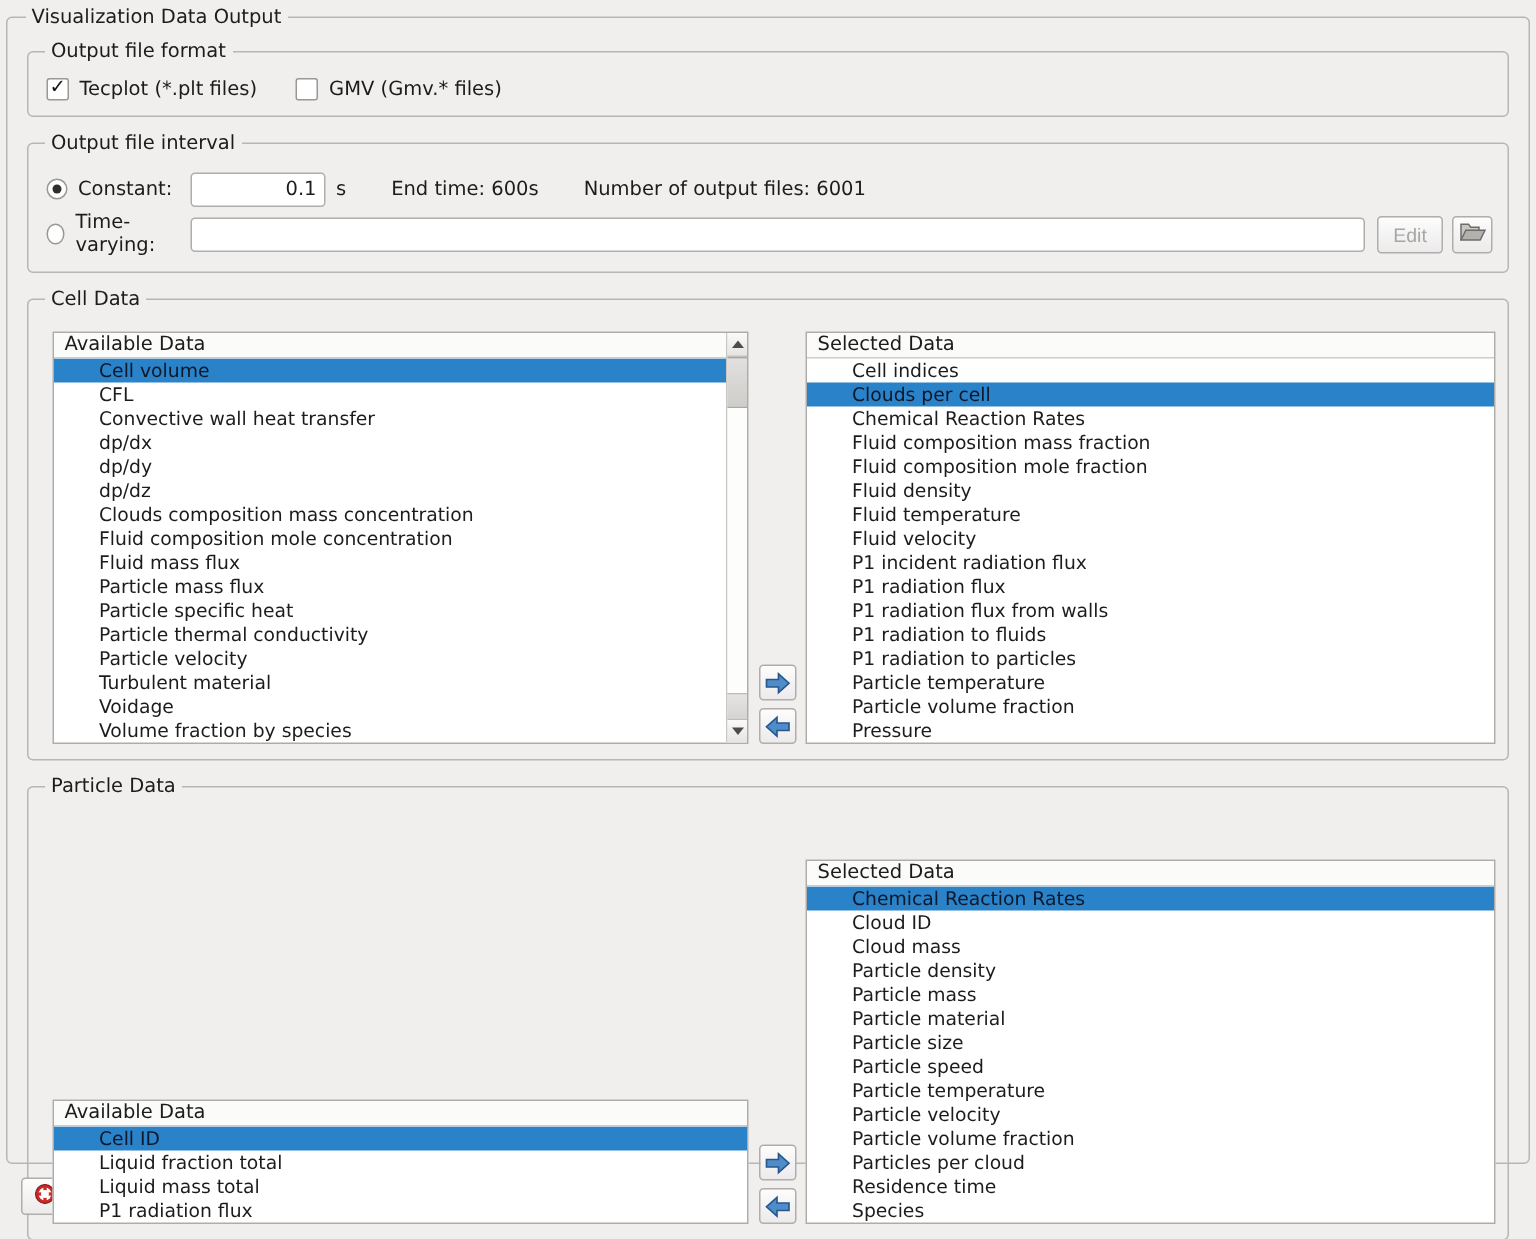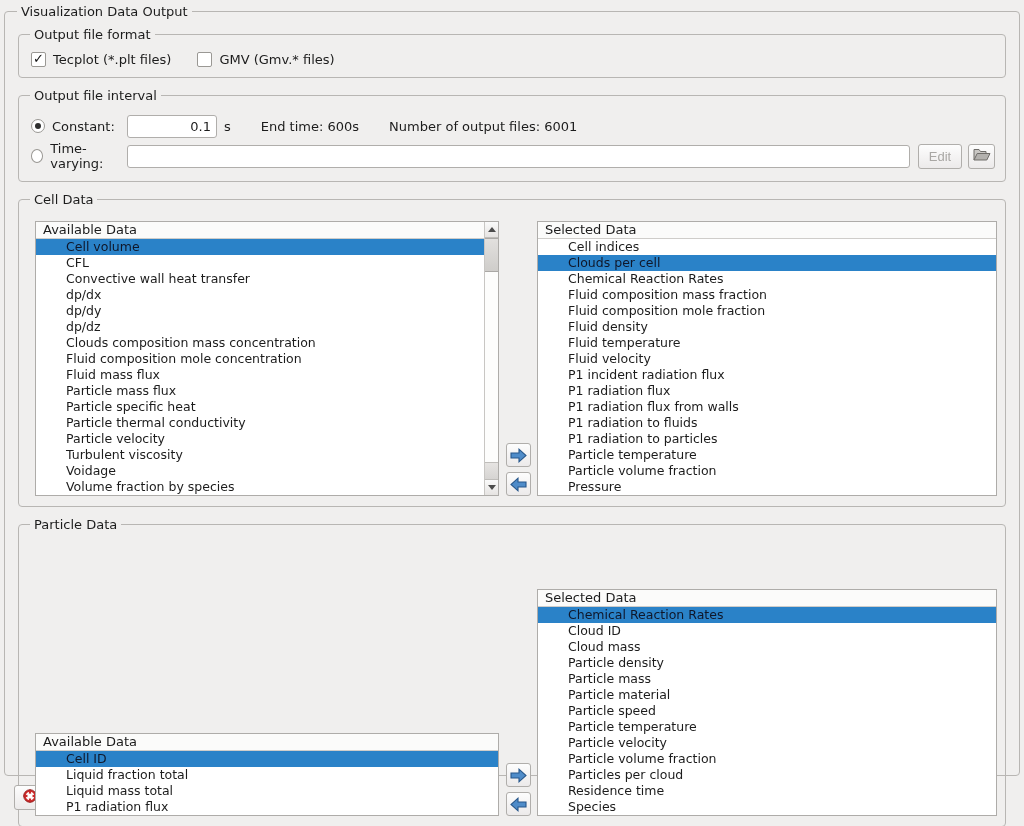--- a/index.html
+++ b/index.html
@@ -238,21 +238,21 @@
             <div class="list-row">dp/dx</div>
             <div class="list-row">dp/dy</div>
             <div class="list-row">dp/dz</div>
             <div class="list-row">Clouds composition mass concentration</div>
             <div class="list-row">Fluid composition mole concentration</div>
             <div class="list-row">Fluid mass flux</div>
             <div class="list-row">Particle mass flux</div>
             <div class="list-row">Particle specific heat</div>
             <div class="list-row">Particle thermal conductivity</div>
             <div class="list-row">Particle velocity</div>
-            <div class="list-row">Turbulent viscosity</div>
+            <div class="list-row">Turbulent material</div>
             <div class="list-row">Voidage</div>
             <div class="list-row">Volume fraction by species</div>
           </div>
         <div class="vscroll">
           <div class="sb-btn">
               <span class="tri-up"></span>
             </div>
           <div class="sb-thumb"></div>
           <div class="sb-track"></div>
           <div class="sb-endcap"></div>
@@ -323,20 +323,21 @@
       </div>
       <div class="listbox right">
         <div class="list-header">Selected Data</div>
         <div class="list-body">
             <div class="list-row selected">Chemical Reaction Rates</div>
             <div class="list-row">Cloud ID</div>
             <div class="list-row">Cloud mass</div>
             <div class="list-row">Particle density</div>
             <div class="list-row">Particle mass</div>
             <div class="list-row">Particle material</div>
+            <div class="list-row">Particle size</div>
             <div class="list-row">Particle speed</div>
             <div class="list-row">Particle temperature</div>
             <div class="list-row">Particle velocity</div>
             <div class="list-row">Particle volume fraction</div>
             <div class="list-row">Particles per cloud</div>
             <div class="list-row">Residence time</div>
             <div class="list-row">Species</div>
           </div>
       </div>
     </div>

